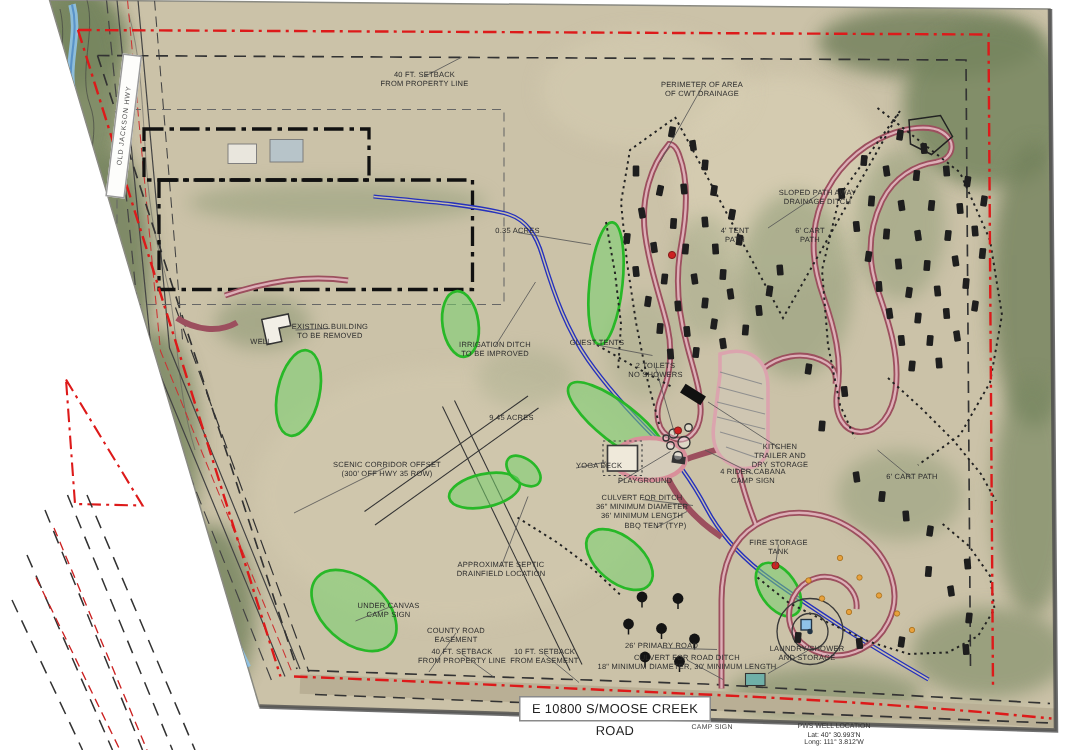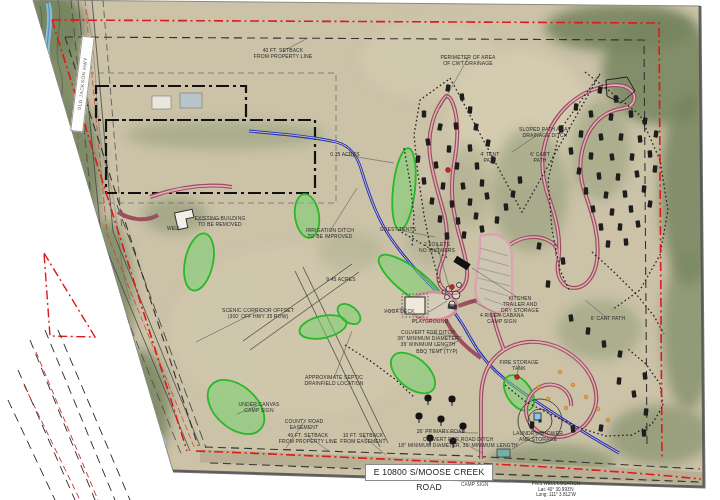--- a/index.html
+++ b/index.html
@@ -3,21 +3,21 @@
 <meta charset="utf-8">
 <style>
   html,body{margin:0;padding:0;background:#fff;}
   #stage{position:relative;width:720px;height:500px;overflow:hidden;background:#ffffff;
          font-family:"Liberation Sans",sans-serif;}
   #mapsvg{position:absolute;left:0;top:0;}
   #labels-layer{position:absolute;left:0;top:0;width:720px;height:500px;pointer-events:none;}
   .map-label{position:absolute;font-size:5px;line-height:1.15;color:#2d2d2d;white-space:nowrap;
              letter-spacing:.15px;text-align:center;}
   .map-label.left{text-align:left;}
-  .road-label-box{position:absolute;left:365px;top:464px;width:126px;height:15px;background:#fff;
+  .road-label-box{position:absolute;left:346px;top:464px;width:126px;height:15px;background:#fff;
                   border:1px solid #8a8a8a;color:#222;font-size:8.6px;line-height:15px;
                   text-align:center;letter-spacing:.2px;}
   .camp-sign{position:absolute;left:461px;top:482px;font-size:4.6px;color:#444;letter-spacing:.2px;}
   .well-note{position:absolute;left:498px;top:481px;width:116px;text-align:center;font-size:4.6px;
              line-height:1.25;color:#333;}
   .street-sign{position:absolute;left:76px;top:36px;width:11px;height:94px;background:#fdfdfb;
                border:.5px solid #9a9a9a;transform:rotate(7deg);display:flex;align-items:center;
                justify-content:center;}
   .street-sign span{writing-mode:vertical-rl;transform:rotate(180deg);font-size:4.6px;color:#555;
                     letter-spacing:.6px;white-space:nowrap;}

